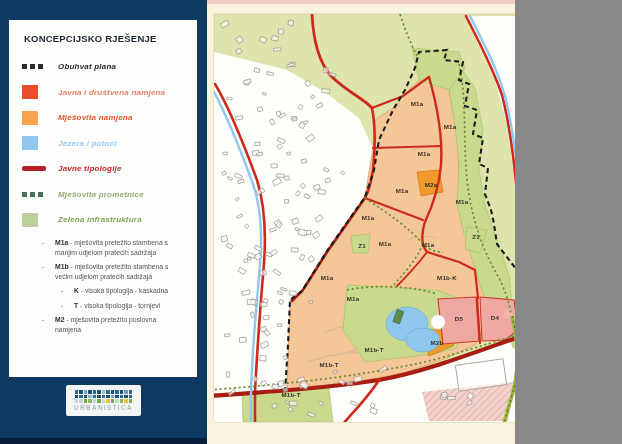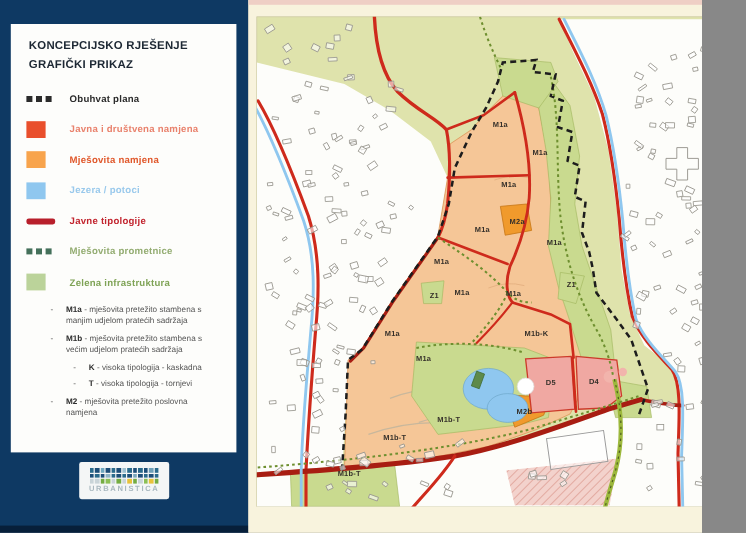--- a/index.html
+++ b/index.html
@@ -1,25 +1,25 @@
 <!DOCTYPE html>
 <html style="--panel-navy: #0E3963; --page-cream: #F8F3DD; --map-base: #DFE3AC; --green-infra: #C9DA8F; --zone-orange: #F5C697; --zone-orange-dark: #F09A2C; --zone-pink: #F0A8A2; --water: #8FC7EF; --road-red: #CE2A1C; --road-dark: #A81D12; --path-green: #6E8F2F; --route-green: #9CB83C; --boundary-black: #1d1d1d;"><head>
 <meta charset="utf-8">
 <style>
   html,body{margin:0;padding:0;background:#888;}
   *{box-sizing:border-box;}
-  .stage{width:585px;height:444px;display:flex;overflow:hidden;position:relative;
+  .stage{width:515px;height:444px;display:flex;overflow:hidden;position:relative;
          font-family:"Liberation Sans",sans-serif;}
   
   .panel{width:207px;height:444px;background:var(--panel-navy);position:relative;flex:0 0 auto;}
   .panel::after{content:"";position:absolute;left:0;right:0;bottom:0;height:6px;background:#071f3a;}
   .card{position:absolute;left:9px;top:20px;width:188px;height:357px;background:#fdfdfb;
         padding:11px 8px 4px 8px;overflow:hidden;}
   .title{font-size:9.5px;font-weight:bold;color:#1c2733;letter-spacing:.2px;line-height:1.65;margin:0 0 0 7px;}
-  .legend-list{margin:13px 0 4px 0;padding:0;list-style:none;}
+  .legend-list{margin:13px 0 4px 0;padding:0;list-style:none;font-style:italic;}
   .legend-row{display:flex;align-items:center;margin:0 0 11.5px 0;min-height:14px;}
   .sw-wrap{width:30px;flex:0 0 30px;display:flex;align-items:center;justify-content:flex-start;padding-left:5px;}
   .sw-square{width:16px;height:14px;}
   .sw-line{width:24px;height:4.5px;border-radius:2px;}
   .sw-dashes{display:flex;gap:3px;}
   .sw-dashes i{width:5px;height:5px;display:block;}
   .legend-label{font-size:8px;margin-left:11px;letter-spacing:.2px;}
   .typ{margin-top:3px;position:relative;color:#4a4a4a;}
   .typ-head{font-size:7.8px;color:#222;margin-left:0;}
   .typ-head b{font-weight:bold;letter-spacing:.2px;}
@@ -42,21 +42,20 @@
 </style>
 </head>
 <body>
 
 <div class="stage">
 
   <aside class="panel">
     <div class="card">
       <div class="title">
         <div>KONCEPCIJSKO RJEŠENJE</div>
-        <div>GRAFIČKI PRIKAZ</div>
       </div>
       <ul class="legend-list" id="legend-items">
           <li class="legend-row">
             <span class="sw-wrap">
               <span class="sw-dashes">
                 <i style="background: rgb(43, 43, 43);"></i>
                 <i style="background: rgb(43, 43, 43);"></i>
                 <i style="background: rgb(43, 43, 43);"></i>
               </span>
             </span>

